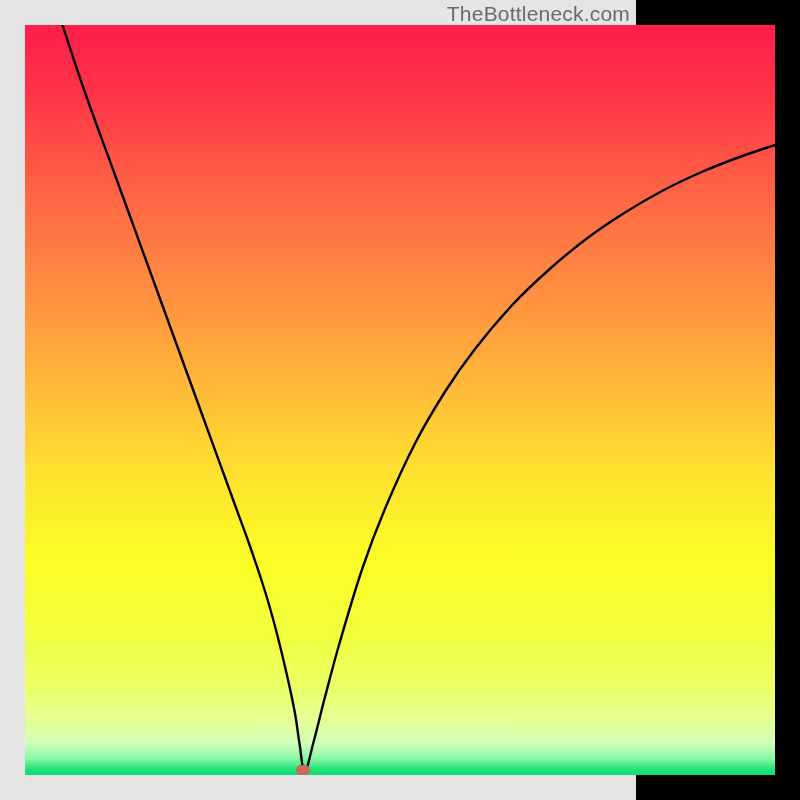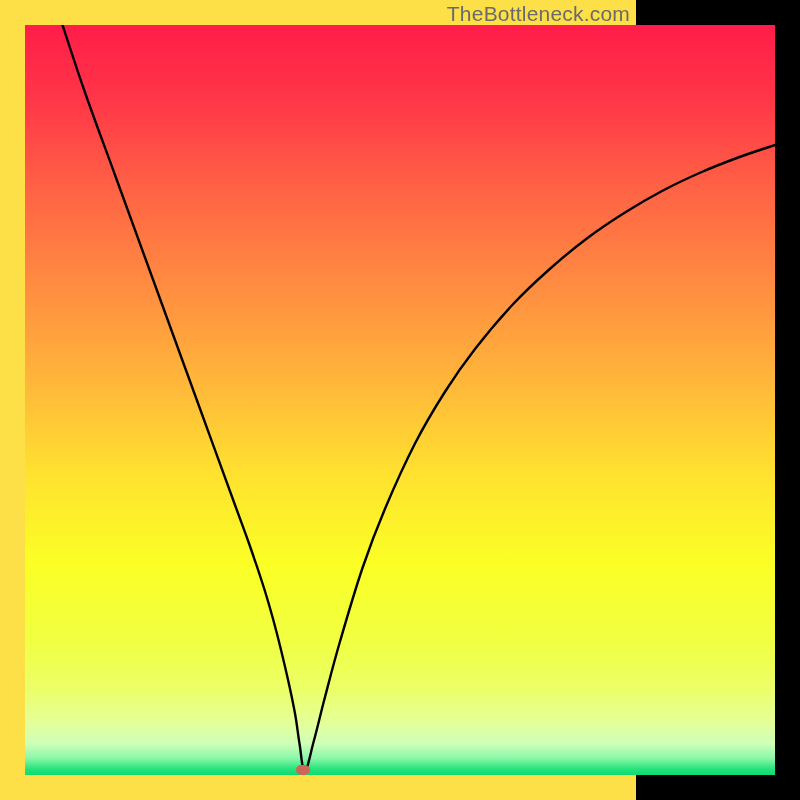--- a/index.html
+++ b/index.html
@@ -8,21 +8,21 @@
     width: 800px;
     height: 800px;
     overflow: hidden;
     background: #000;
     font-family: Arial, Helvetica, sans-serif;
   }
   .frame {
     position: relative;
     width: 636px;
     height: 800px;
-    background: #fde047;
+    background: #e5e5e5;
   }
   .plot-area {
     position: absolute;
     left: 25px;
     top: 25px;
     width: 750px;
     height: 750px;
     overflow: hidden;
   }
   .gradient-bg {

